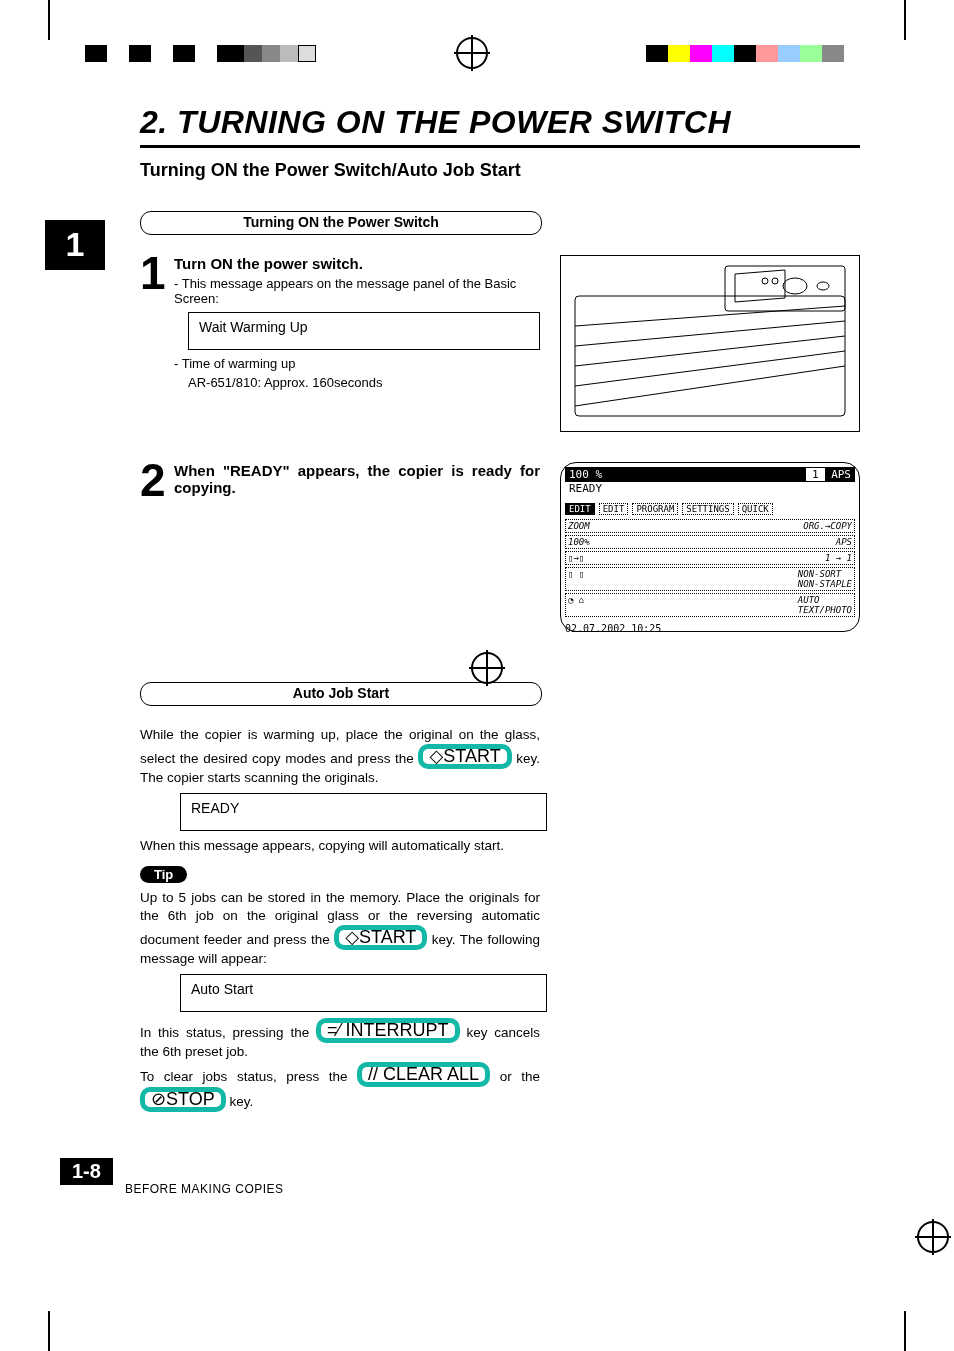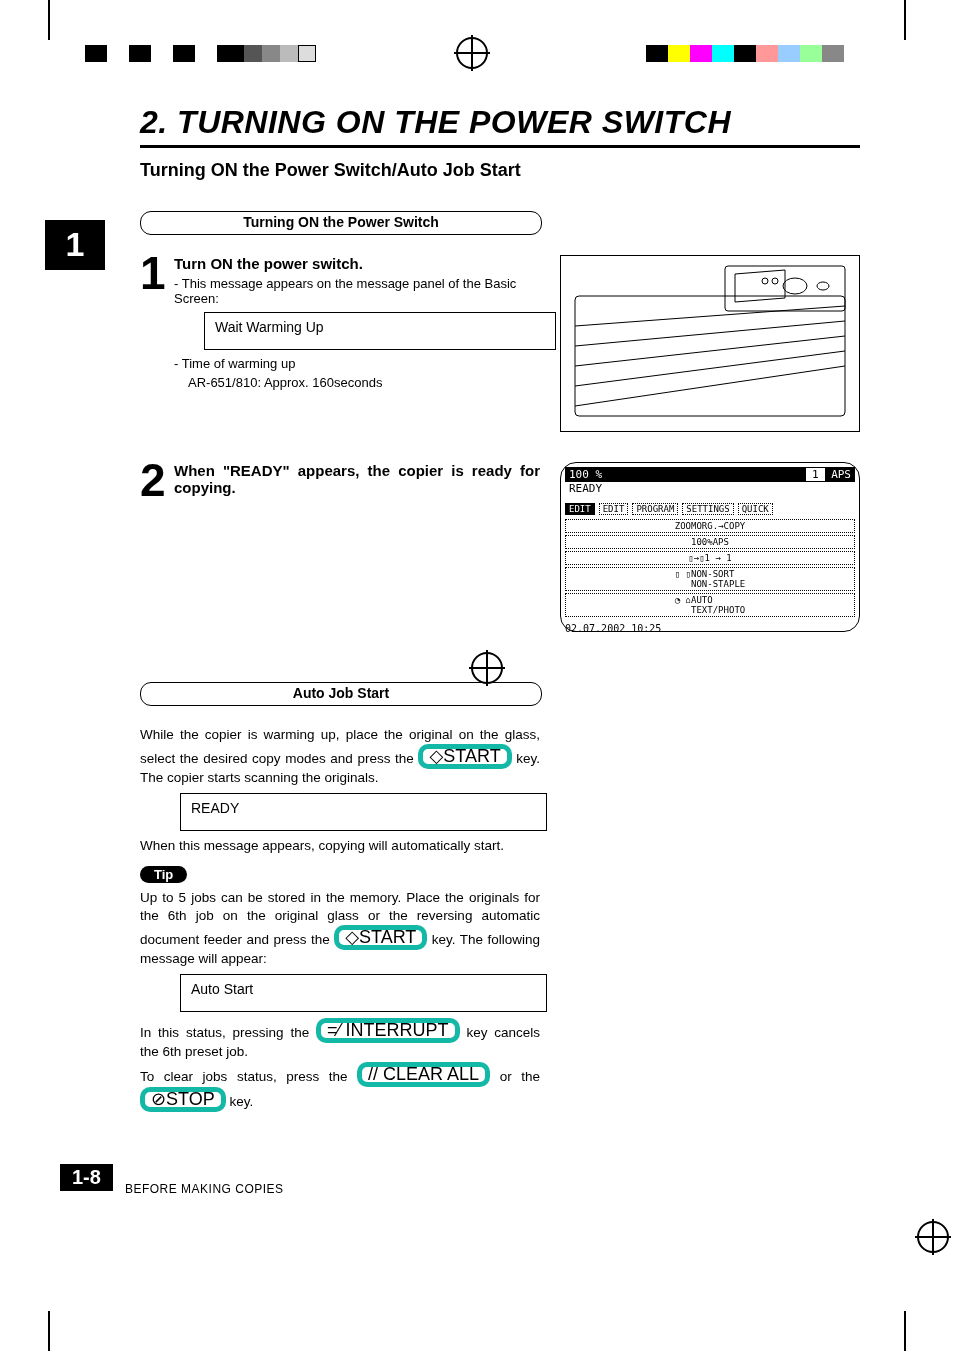--- a/index.html
+++ b/index.html
@@ -159,21 +159,21 @@
     font-size: 15px;
   }
   .sub {
     margin-top: 4px;
     font-size: 13px;
     padding-left: 0;
   }
   .msgbox {
     border: 1px solid #000;
     padding: 6px 10px 14px 10px;
-    margin: 6px 0 6px 30px;
+    margin: 6px 0 6px 14px;
     width: 330px;
     font-size: 14px;
   }
   .two-col {
     display: flex;
     gap: 20px;
   }
   .left-col { width: 400px; }
   .right-col { flex: 1; }
   .fig {
@@ -229,21 +229,22 @@
   .tray-row { border-top: 1px solid #ccc; padding: 2px 0; }
   .opt-col {
     flex: 1;
     font-size: 9px;
   }
   .opt-row {
     border: 1px dotted #000;
     margin-bottom: 2px;
     padding: 1px 2px;
     display: flex;
-    justify-content: center;
+    justify-content: space-between;
+    font-style: italic;
   }
   .screen-date {
     font-size: 10px;
     padding-top: 4px;
   }
   
   .keycap {
     display: inline-block;
     border: 5px solid #14b8a6;
     border-radius: 10px;
@@ -268,21 +269,21 @@
     text-align: justify;
     max-width: 400px;
   }
   
   .footer {
     position: absolute;
     left: 60px;
     bottom: 155px;
     width: 820px;
     display: flex;
-    align-items: center;
+    align-items: flex-start;
   }
   .footer .pn {
     background: #000;
     color: #fff;
     font-size: 20px;
     font-weight: bold;
     padding: 2px 12px;
     margin-right: 12px;
   }
   .footer .ft {

